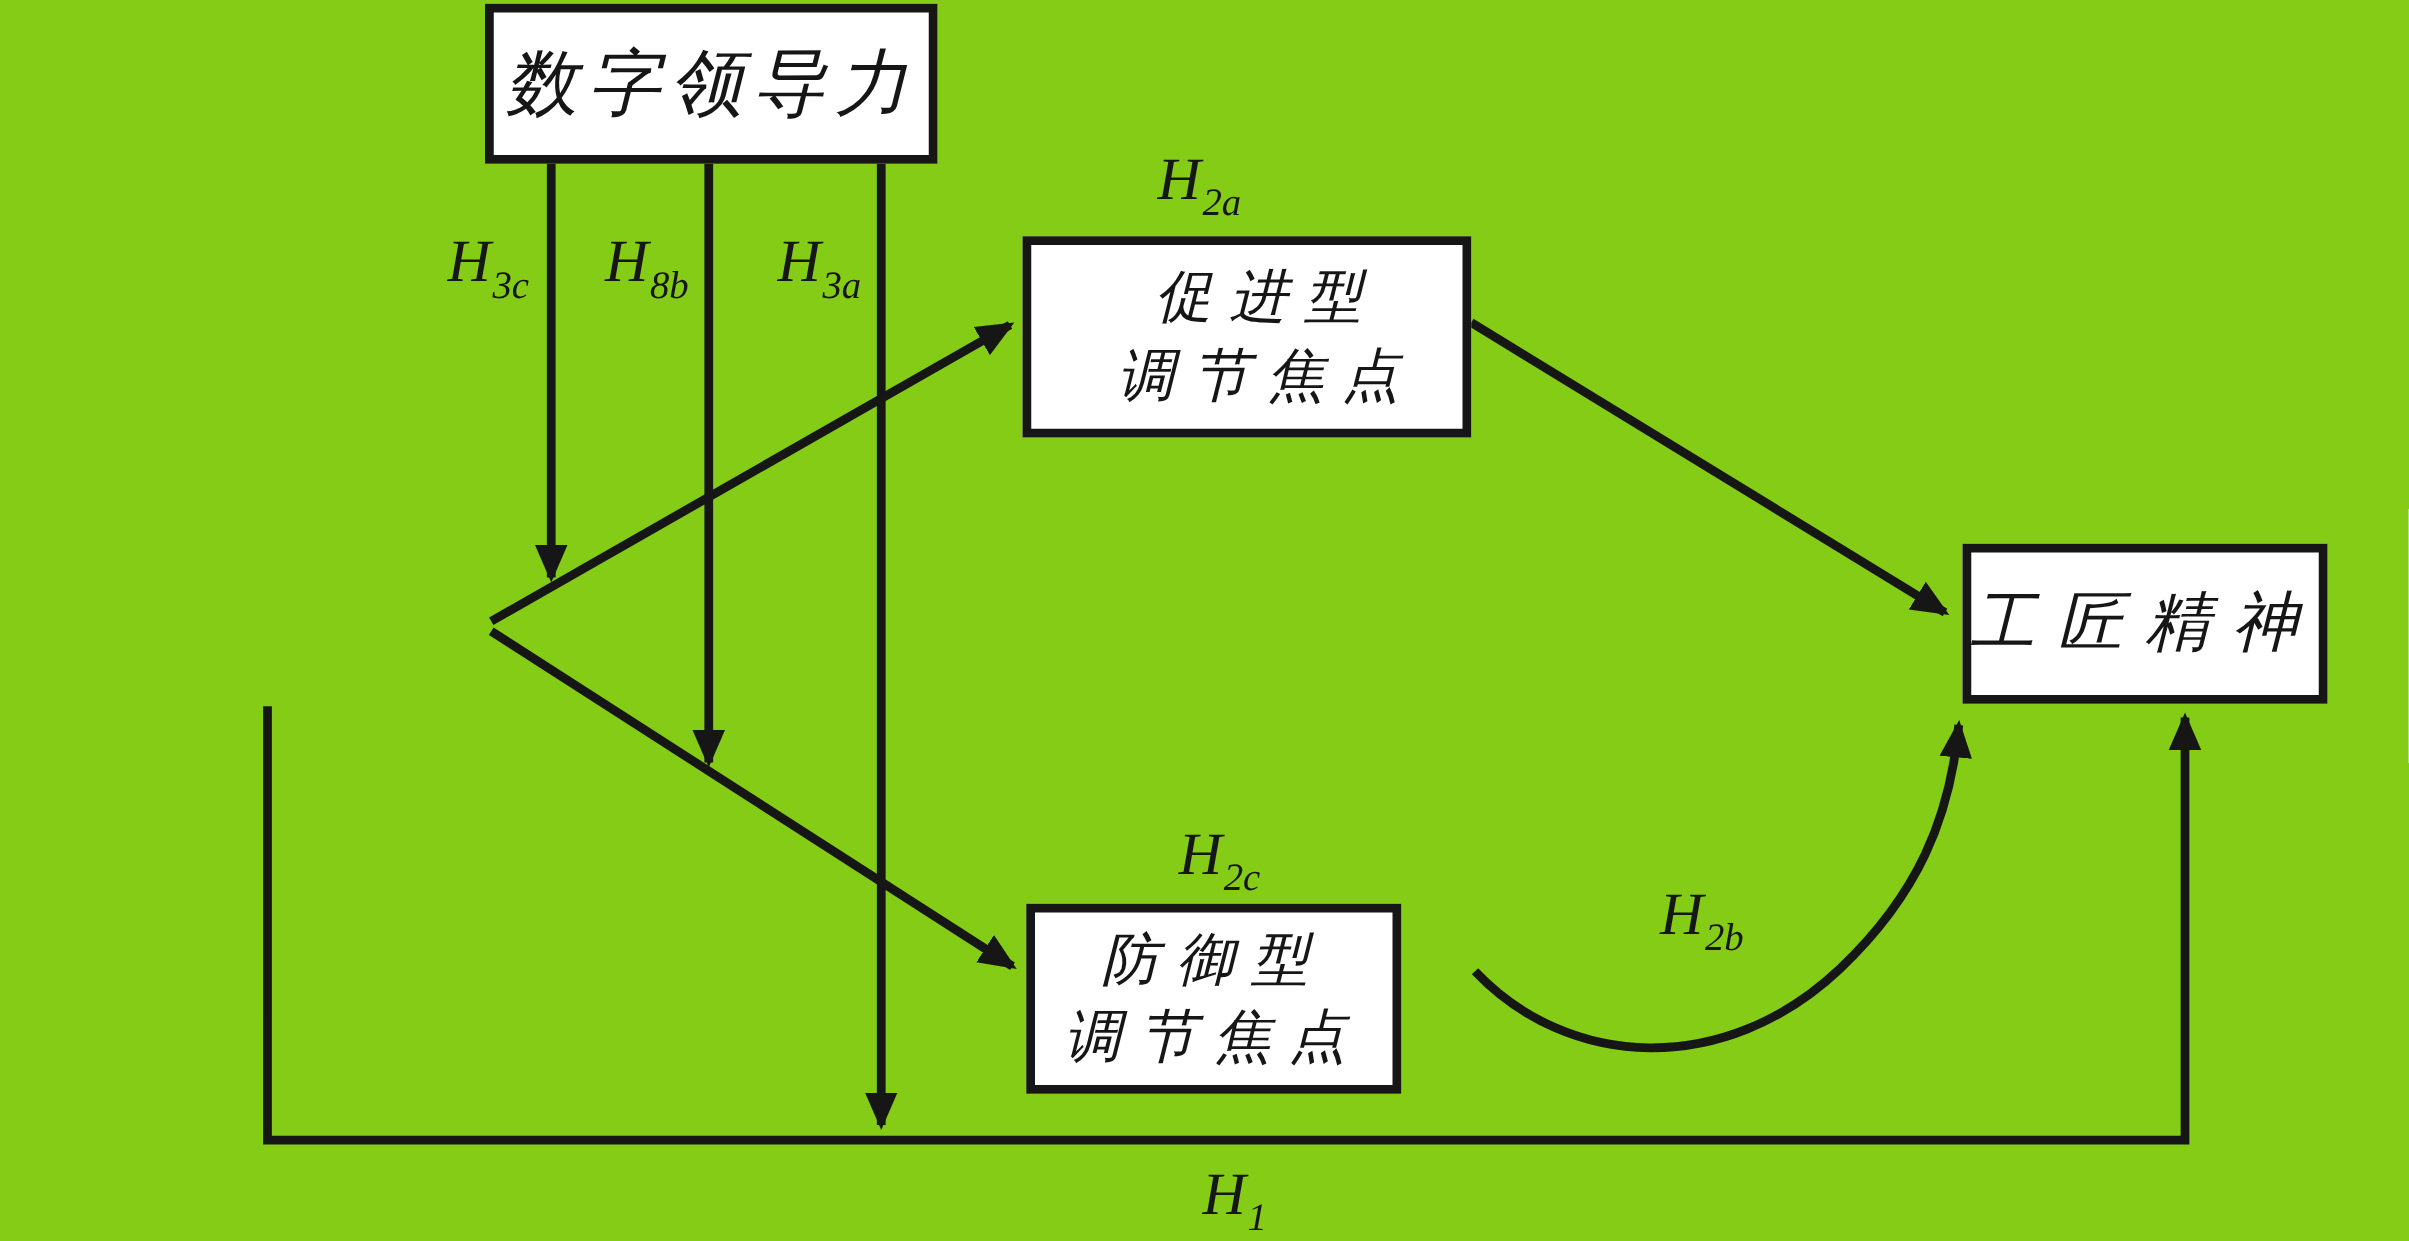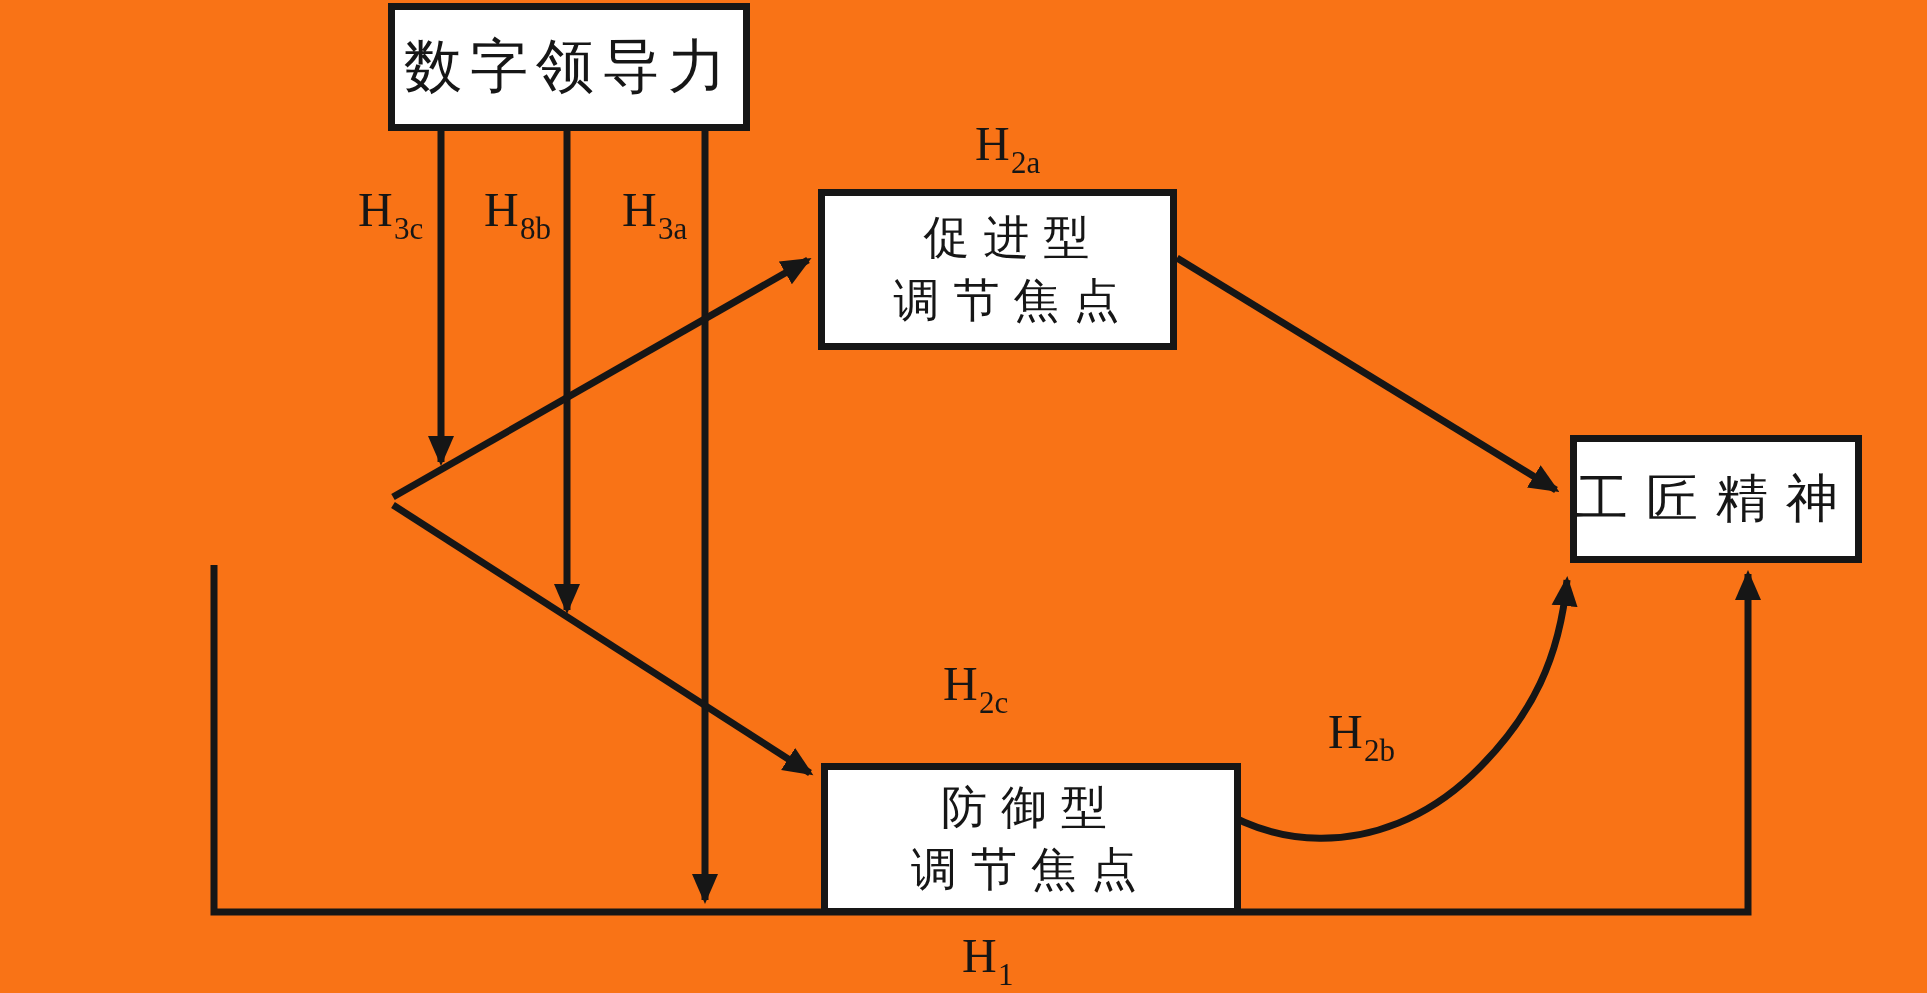--- a/index.html
+++ b/index.html
@@ -4,24 +4,25 @@
 <style>
   html, body {
     margin: 0;
     padding: 0;
     background: #ffffff;
   }
   #canvas {
     position: relative;
     width: 1927px;
     height: 993px;
-    background: #f97316;
+    background: #84cc16;
     font-family: "Liberation Serif", "DejaVu Serif", serif;
     color: #161616;
     overflow: hidden;
+    font-style: italic;
   }
   #arrow-layer {
     position: absolute;
     left: 0; top: 0;
     width: 1927px;
     height: 993px;
   }
   .node {
     position: absolute;
     box-sizing: border-box;
@@ -40,22 +41,22 @@
   }
   .node-tia {
     left: 0px; top: 437px; width: 393px; height: 128px;
     font-size: 52px; letter-spacing: 10px;
   }
   .node-promotion {
     left: 818px; top: 189px; width: 359px; height: 161px;
     font-size: 46px; letter-spacing: 14px; line-height: 1.35; padding-left: 32px;
   }
   .node-defensive {
-    left: 821px; top: 723px; width: 420px; height: 152px;
-    font-size: 46px; letter-spacing: 14px; line-height: 1.35; margin-top: 40px;
+    left: 821px; top: 723px; width: 300px; height: 152px;
+    font-size: 46px; letter-spacing: 14px; line-height: 1.35;
   }
   .node-craftsman {
     left: 1570px; top: 435px; width: 292px; height: 128px;
     font-size: 52px; letter-spacing: 18px;
   }
   .node .zh-line { white-space: nowrap; }
   .hyp {
     position: absolute;
     font-size: 48px;
     color: #161616;
@@ -64,21 +65,21 @@
   }
   .hyp .hsub {
     font-size: 31px;
     position: relative;
     top: 0.42em;
     left: 0.04em;
   }
   .hyp-h3c { left: 358px; top: 186px; }
   .hyp-h3b { left: 484px; top: 186px; }
   .hyp-h3a { left: 622px; top: 186px; }
-  .hyp-h2a { left: 975px; top: 120px; }
+  .hyp-h2a { left: 926px; top: 120px; }
   .hyp-h2c { left: 943px; top: 660px; text-align: center; }
   .hyp-h2b { left: 1328px; top: 708px; }
   .hyp-h1  { left: 962px; top: 932px; }
   svg .edge {
     stroke: #161616;
     stroke-width: 7;
     fill: none;
   }
 </style>
 </head>

